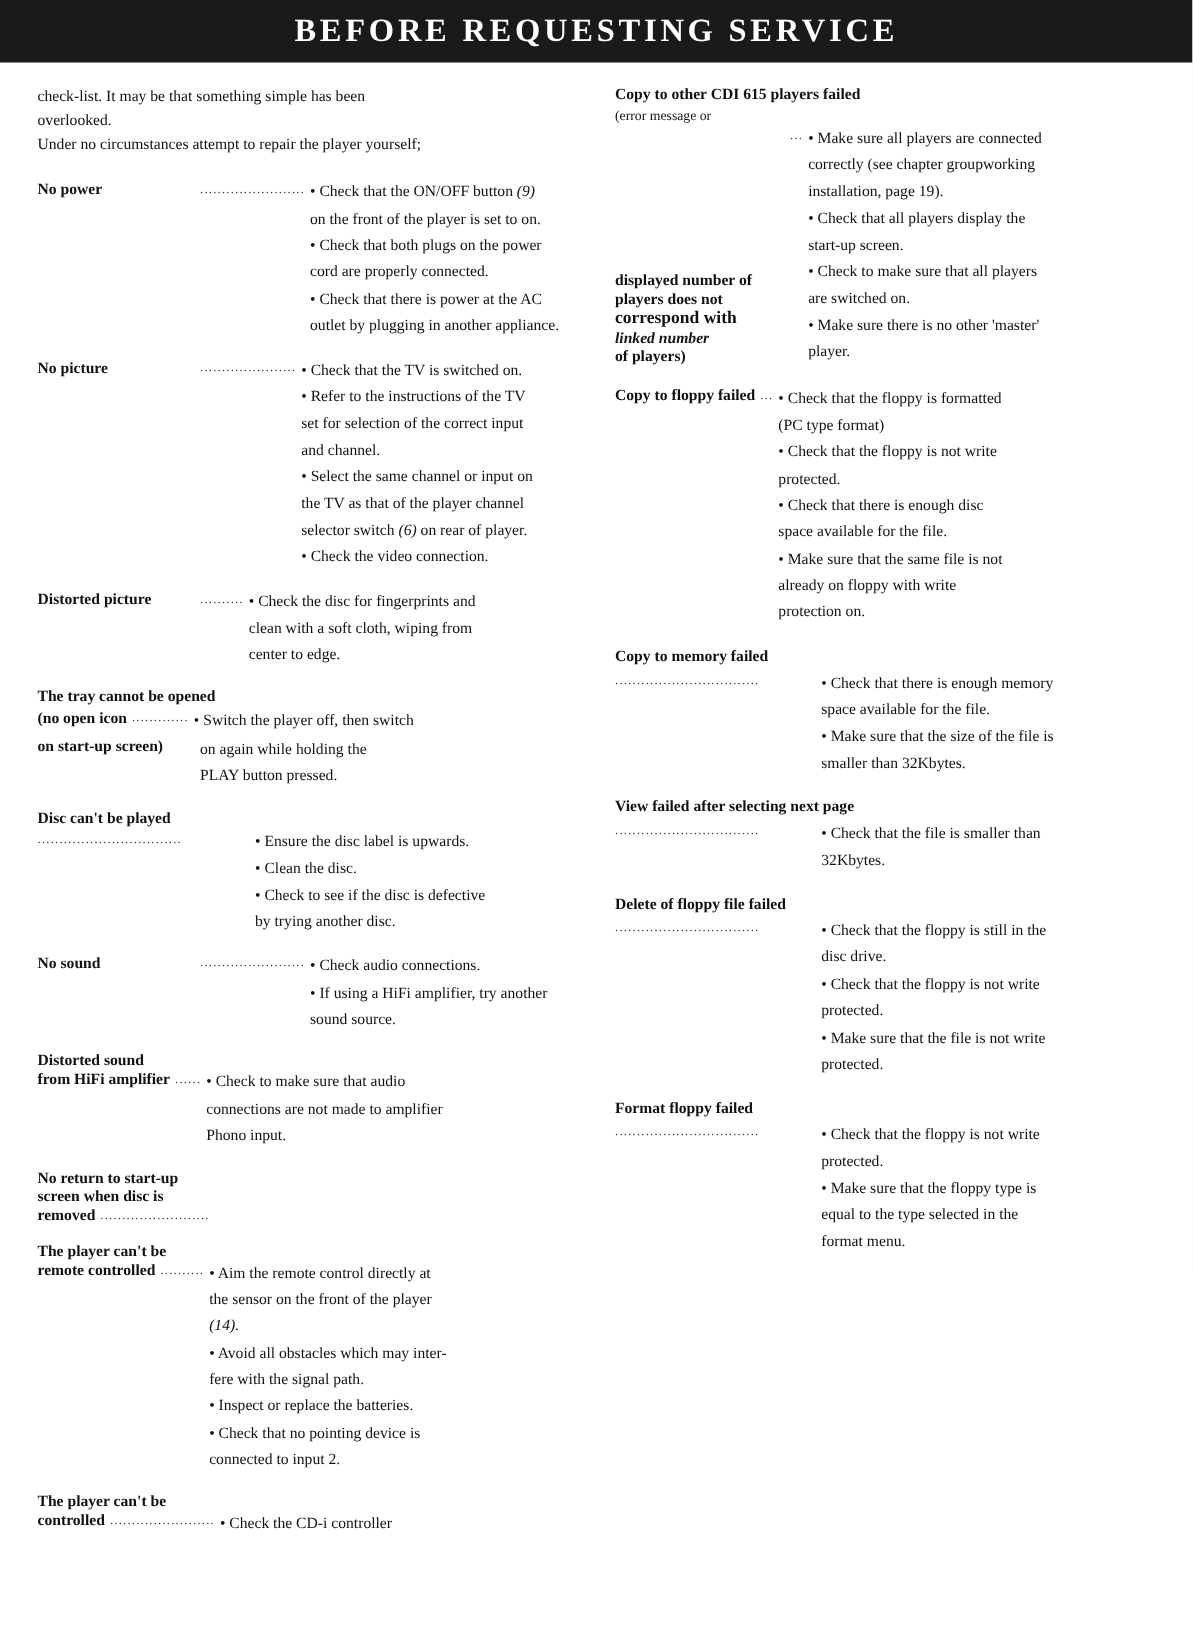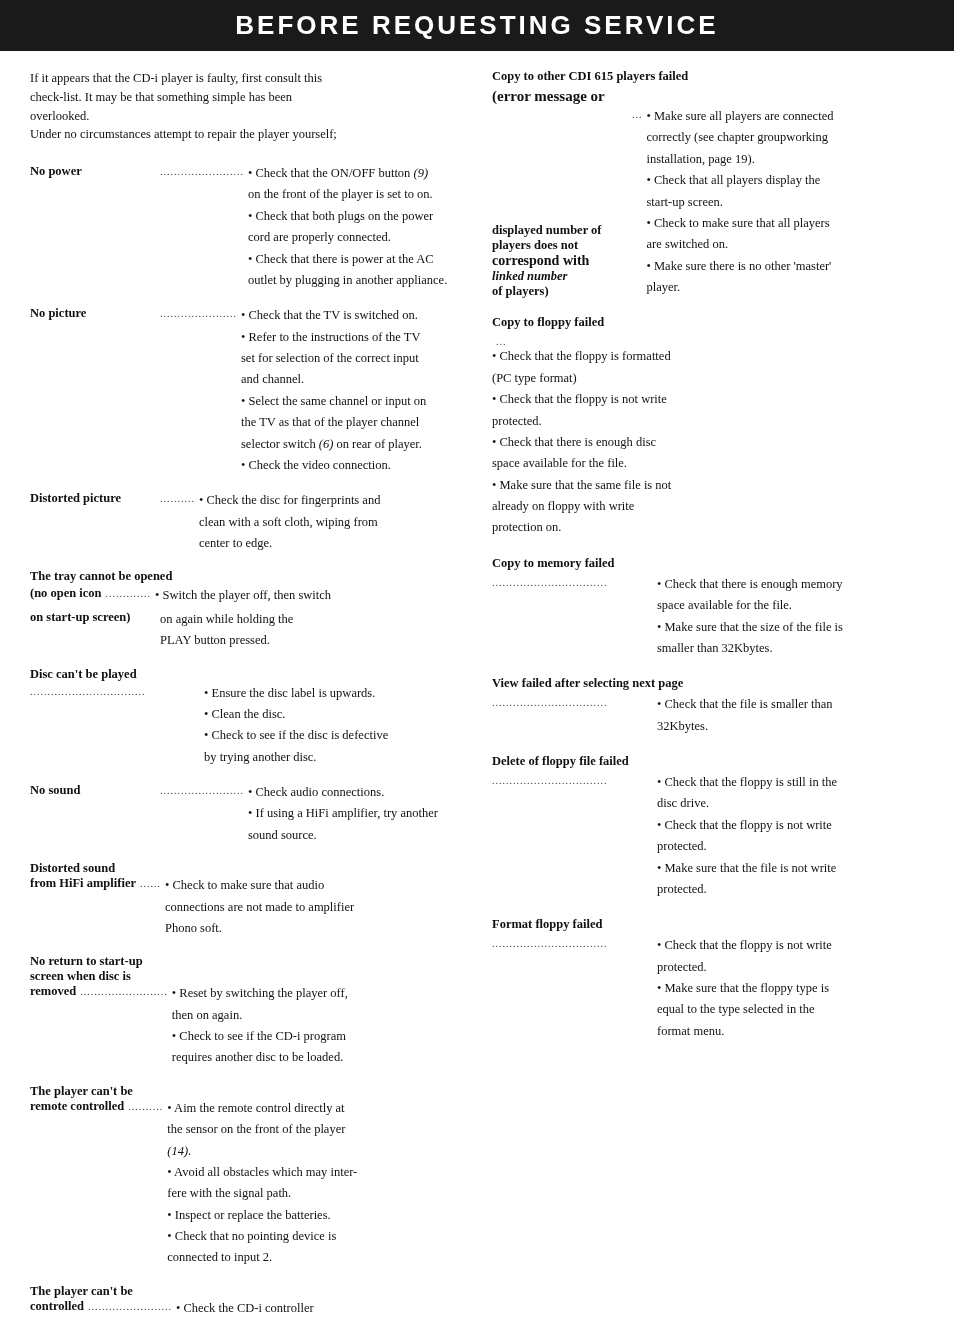--- a/index.html
+++ b/index.html
@@ -22,21 +22,21 @@
       background: #1a1a1a;
       color: #fff;
       text-align: center;
       padding: 10px 20px;
       margin-bottom: 18px;
     }
     .header-bar h1 {
       font-size: 26px;
       font-weight: bold;
       letter-spacing: 3px;
-      font-family: Liberation Sans, sans-serif;
+      font-family: Liberation Serif, serif;
     }
     .content {
       display: flex;
       padding: 0 30px 30px 30px;
       gap: 30px;
     }
     .left-col {
       flex: 1;
       min-width: 0;
     }
@@ -91,21 +91,20 @@
 
 <div class="page">
   <div class="header-bar">
     <h1>BEFORE REQUESTING SERVICE</h1>
   </div>
 
   <div class="content">
 
     <div class="left-col">
       <div class="intro-text">
-        <p>If it appears that the CD-i player is faulty, first consult this</p>
         <p>check-list. It may be that something simple has been</p>
         <p>overlooked.</p>
         <p>Under no circumstances attempt to repair the player yourself;</p>
       </div>
 
       <div class="section">
         <div class="dotted-entry">
           <span class="dotted-label section-title-inline">No power</span>
           <span style="font-size:10px;letter-spacing:1px;color:#333;margin:2px 4px 0 0;">........................</span>
           <span class="check-items">
@@ -192,37 +191,31 @@
       </div>
 
       <div class="section">
         <p class="section-title">Distorted sound</p>
         <div class="dotted-entry">
           <span style="font-size:12.5px;font-weight:bold;">from HiFi amplifier</span>
           <span style="font-size:10px;letter-spacing:1px;color:#333;margin:2px 4px 0 4px;">......</span>
           <span class="check-items">
             <p>• Check to make sure that audio</p>
             <p>connections are not made to amplifier</p>
-            <p>Phono soft.</p>
+            <p>Phono input.</p>
           </span>
         </div>
       </div>
 
       <div class="section">
         <p class="section-title">No return to start-up</p>
         <p class="section-title">screen when disc is</p>
         <div class="dotted-entry">
           <span style="font-size:12.5px;font-weight:bold;">removed</span>
           <span style="font-size:10px;letter-spacing:1px;color:#333;margin:2px 4px 0 4px;">.........................</span>
-          <span class="check-items">
-            <p>• Reset by switching the player off,</p>
-            <p>then on again.</p>
-            <p>• Check to see if the CD-i program</p>
-            <p>requires another disc to be loaded.</p>
-          </span>
         </div>
       </div>
 
       <div class="section">
         <p class="section-title">The player can't be</p>
         <div class="dotted-entry">
           <span style="font-size:12.5px;font-weight:bold;">remote controlled</span>
           <span style="font-size:10px;letter-spacing:1px;color:#333;margin:2px 4px 0 4px;">..........</span>
           <span class="check-items">
             <p>• Aim the remote control directly at</p>
@@ -248,21 +241,21 @@
         </div>
 
       </div>
 
     </div>
 
     <div class="right-col">
 
       <div class="right-section">
         <p class="right-section-title">Copy to other CDI 615 players  failed</p>
-        <p style="font-size:15px;font-weight:bold;">(error message or</p>
+        <p style="font-size:11px;">(error message or</p>
         <div style="display:flex;align-items:flex-end;margin-top:2px;">
           <div style="min-width:140px;flex-shrink:0;">
             <p style="font-weight:bold;font-size:12.5px;">displayed number of</p>
             <p style="font-weight:bold;font-size:12.5px;">players does not</p>
             <p style="font-weight:bold;font-size:14px;">correspond with</p>
             <p style="font-weight:bold;font-size:12.5px;font-style:italic;">linked number</p>
             <p style="font-weight:bold;font-size:12.5px;">of players)</p>
           </div>
           <div style="display:flex;align-items:flex-start;">
             <span style="font-size:10px;letter-spacing:1px;color:#333;margin-right:4px;margin-top:2px;">...</span>
@@ -275,21 +268,21 @@
               <p>• Check to make sure that all players</p>
               <p>are switched on.</p>
               <p>• Make sure there is no other 'master'</p>
               <p>player.</p>
             </span>
           </div>
         </div>
       </div>
 
       <div class="right-section">
-        <div style="display:flex;align-items:flex-start;flex-direction:column;">
+        <div style="display:flex;align-items:flex-start;">
           <span class="right-section-title" style="margin-right:0;">Copy to floppy failed</span>
           <span style="font-size:10px;letter-spacing:1px;color:#333;margin:2px 4px 0 4px;"> ...</span>
           <span class="check-items">
             <p>• Check that the floppy is formatted</p>
             <p>(PC type format)</p>
             <p>• Check that the floppy is not write</p>
             <p>protected.</p>
             <p>• Check that there is enough disc</p>
             <p>space available for the file.</p>
             <p>• Make sure that the same file is not</p>

